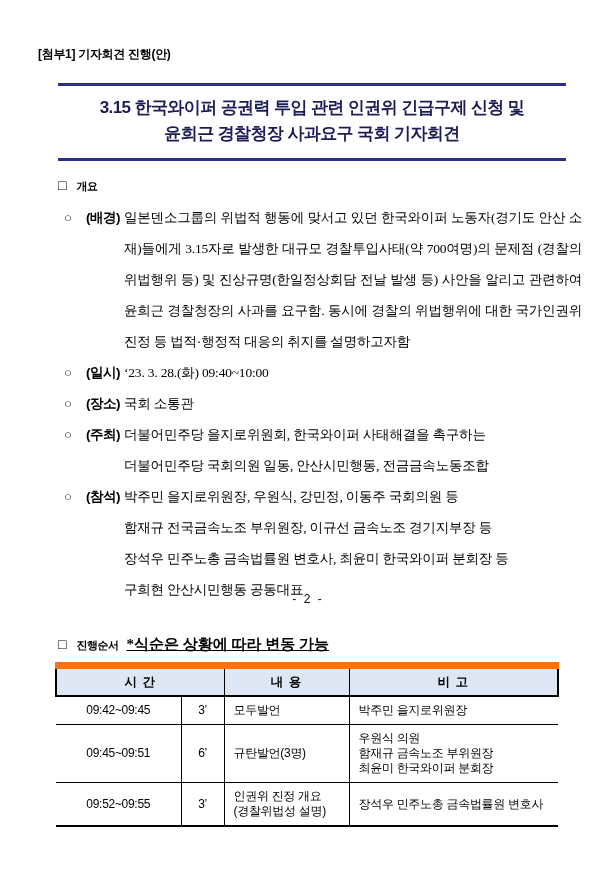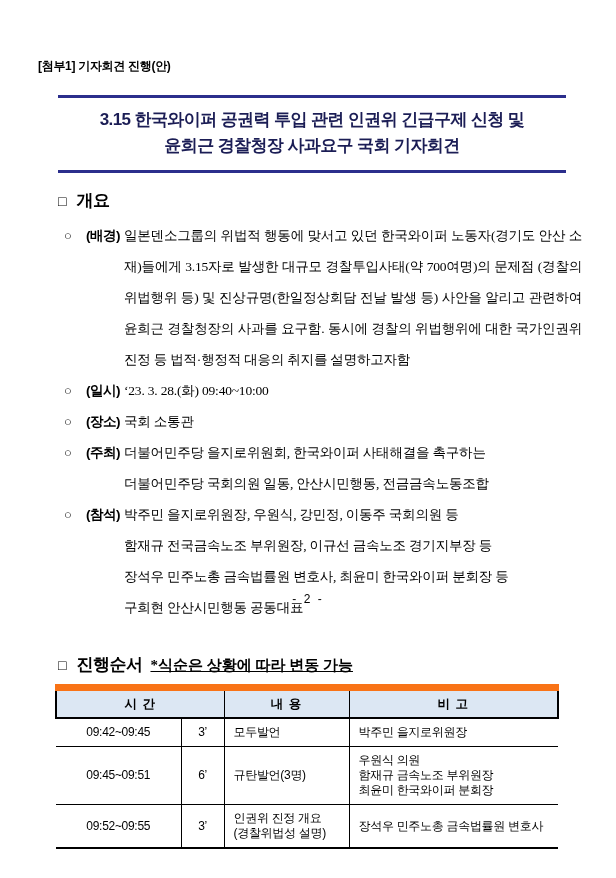--- a/index.html
+++ b/index.html
@@ -5,21 +5,21 @@
   * { margin:0; padding:0; box-sizing:border-box; }
   html,body { background:#ffffff; }
   body {
     width:616px; height:878px;
     font-family:"Liberation Sans", sans-serif;
     color:#000; overflow:hidden;
   }
   .page {
     position:relative;
     width:616px; height:628px;
-    padding:58px 30px 0 38px;
+    padding:46px 30px 0 38px;
   }
   
   .attach {
     font-size:12px; font-weight:bold; letter-spacing:-0.3px;
   }
   
   .title-block {
     margin:20px 20px 16px 20px;
     border-top:3px solid #2b2e8c;
     border-bottom:3px solid #2b2e8c;
@@ -30,21 +30,21 @@
     font-size:17px; font-weight:bold; color:#1b1d55;
     line-height:26px; letter-spacing:-0.6px;
   }
   .dateline {
     text-align:right; margin:8px 24px 16px 0;
     font-size:11.5px; font-weight:bold; letter-spacing:0.5px;
   }
   
   .sec-head { display:flex; align-items:baseline; margin:10px 0 8px 20px; }
   .sq { font-size:14px; font-weight:bold; margin-right:10px; }
-  .sec-title { font-size:17px; font-weight:bold; letter-spacing:-0.5px; }
+  .sec-title { font-size:11px; font-weight:bold; letter-spacing:-0.5px; }
   .sec-note { font-size:15px; font-weight:bold; margin-left:8px; font-family:"Liberation Serif", serif;text-decoration:underline; }
   
   .items { margin-left:26px; margin-right:4px; }
   .item { display:flex; align-items:flex-start; font-family:"Liberation Serif", serif; }
   .bullet { width:22px; font-size:13px; font-weight:bold; line-height:31px; font-family:"Liberation Sans", sans-serif; flex:none; }
   .ilabel { font-weight:bold; font-size:13.5px; line-height:31px; margin-right:4px; flex:none; letter-spacing:-0.5px; font-family:"Liberation Sans", sans-serif; }
   .itext { flex:1; font-size:13.5px; line-height:31px; letter-spacing:-0.2px; }
   .just { text-align:justify; }
   .multi { white-space:pre-line; }
   

